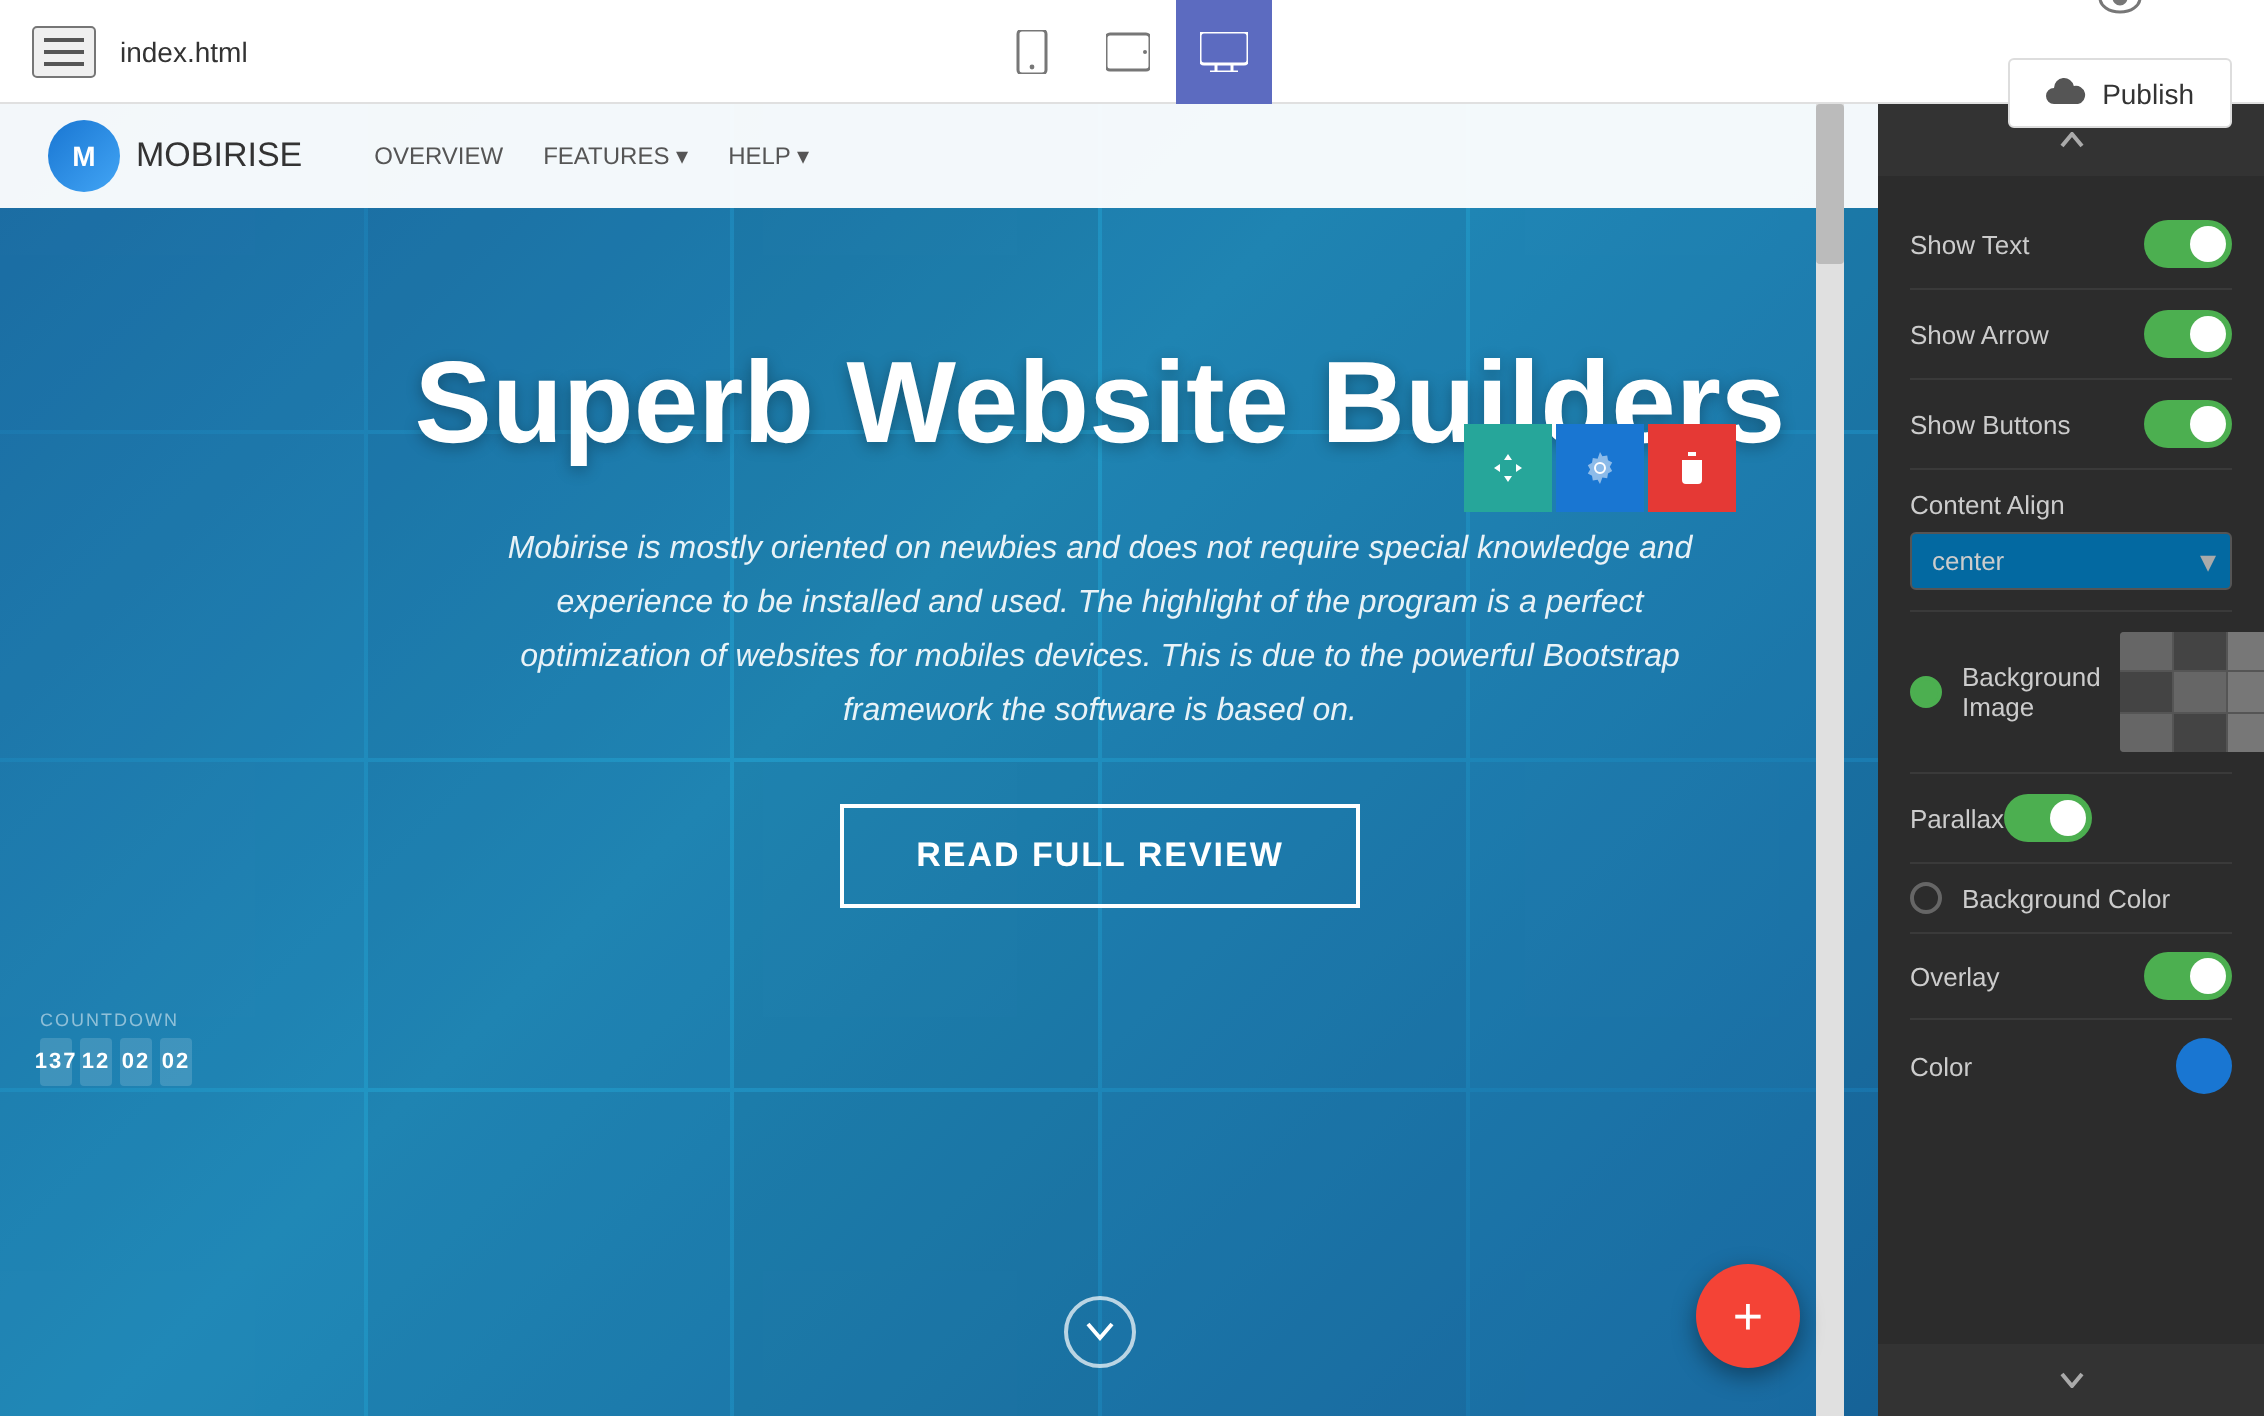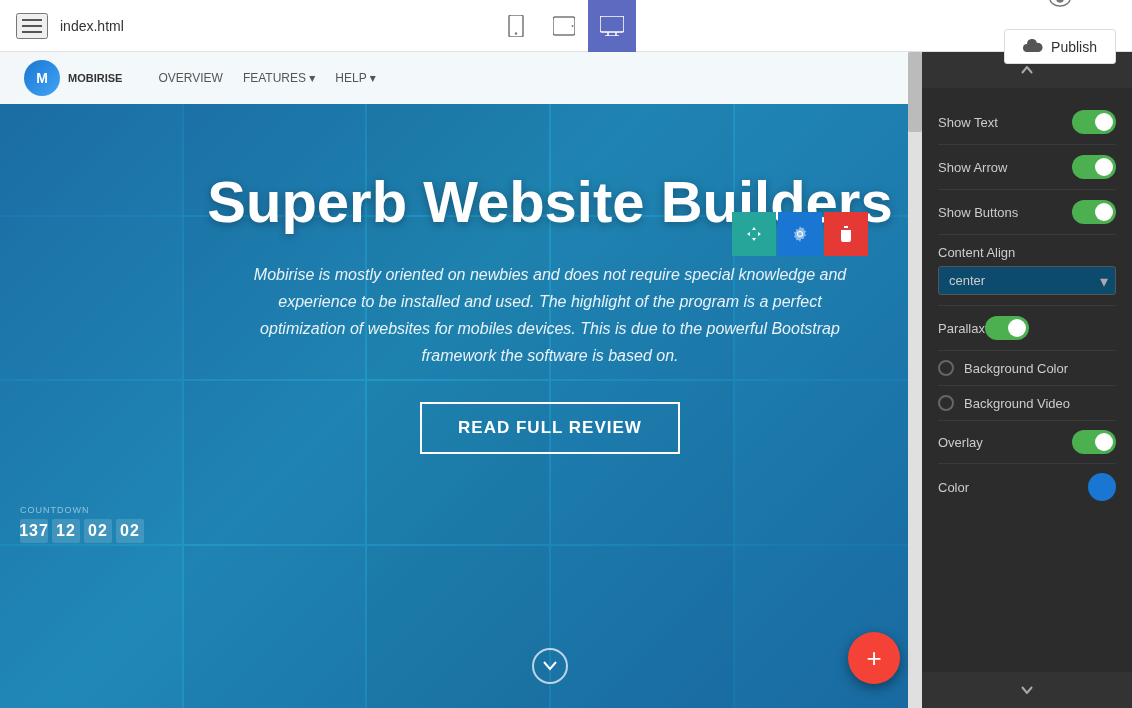--- a/index.html
+++ b/index.html
@@ -89,21 +89,21 @@
     .preview-nav-logo {
       display: flex; align-items: center; gap: 8px;
     }
     .preview-nav-logo-icon {
       width: 36px; height: 36px;
       background: linear-gradient(135deg, #1976d2, #42a5f5);
       border-radius: 50%;
       display: flex; align-items: center; justify-content: center;
       color: #fff; font-size: 14px; font-weight: bold;
     }
-    .preview-nav-logo-text { font-size: 11px; font-weight: 700; color: #333; }
+    .preview-nav-logo-text { font-size: 17px; font-weight: 400; color: #333; }
     .preview-nav-links { display: flex; gap: 20px; margin-left: 20px; }
     .preview-nav-link { font-size: 12px; color: #555; text-transform: uppercase; }
     .preview-nav-btn {
       margin-left: auto;
       background: transparent; border: 2px solid #1976d2;
       color: #1976d2; padding: 6px 14px; font-size: 11px;
       text-transform: uppercase; font-weight: 600;
     }
 
     
@@ -175,21 +175,21 @@
       font-size: 16px;
     }
     .preview-action-btn.teal { background: #26a69a; color: #fff; }
     .preview-action-btn.blue { background: #1976d2; color: #fff; }
     .preview-action-btn.red { background: #e53935; color: #fff; }
 
     
     .right-panel {
       position: absolute;
       right: 0; top: 0;
-      width: 210px;
+      width: 193px;
       height: 656px;
       background: #2c2c2c;
       display: flex;
       flex-direction: column;
       z-index: 30;
     }
 
     
     .panel-scroll-btn {
       width: 100%;
@@ -241,21 +241,21 @@
     }
 
     
     .align-row {
       padding: 10px 0;
       border-bottom: 1px solid #3a3a3a;
     }
     .align-label { font-size: 13px; color: #ccc; margin-bottom: 6px; }
     .align-select {
       width: 100%;
-      background: #0c4a6e;
+      background: #0369a1;
       border: 1px solid #555;
       color: #ccc;
       padding: 6px 10px;
       font-size: 13px;
       border-radius: 3px;
       appearance: none;
       cursor: pointer;
     }
     .select-wrapper { position: relative; }
     .select-wrapper::after {
@@ -394,23 +394,23 @@
       letter-spacing: 1px;
     }
     .countdown-boxes {
       display: flex;
       gap: 4px;
       margin-top: 4px;
     }
     .countdown-box {
       background: rgba(255,255,255,0.15);
       color: #fff;
-      font-size: 16px;
+      font-size: 11px;
       font-weight: bold;
-      width: 28px; height: 24px;
+      width: 16px; height: 24px;
       display: flex; align-items: center; justify-content: center;
       border-radius: 2px;
     }
   </style>
 </head>
 <body>
 
 <div class="topbar">
   <div class="topbar-left">
     <button class="hamburger-icon">
@@ -583,35 +583,48 @@
         <div class="align-label">Content Align</div>
         <div class="select-wrapper">
           <select class="align-select">
             <option>center</option>
             <option>left</option>
             <option>right</option>
           </select>
         </div>
       </div>
 
+      <div class="bg-image-row">
+        <div class="radio-dot"></div>
+        <span class="bg-image-label">Background Image</span>
+        <div class="bg-thumbnail">
+          <div class="bg-thumb-grid">
+            <div class="bg-thumb-cell"></div>
+              <div class="bg-thumb-cell"></div>
+              <div class="bg-thumb-cell"></div>
+            <div class="bg-thumb-cell"></div>
+              <div class="bg-thumb-cell"></div>
+              <div class="bg-thumb-cell"></div>
+            <div class="bg-thumb-cell"></div>
+              <div class="bg-thumb-cell"></div>
+              <div class="bg-thumb-cell"></div>
+          </div>
+        </div>
+      </div>
 
       <div class="parallax-row">
         <span class="parallax-label">Parallax</span>
         <div class="toggle-switch"></div>
       </div>
 
       <div class="radio-row">
         <div class="radio-empty"></div>
         <span class="radio-row-label">Background Color</span>
       </div>
 
-      <div class="radio-row">
-        <div class="radio-empty"></div>
-        <span class="radio-row-label">Background Video</span>
-      </div>
 
       <div class="overlay-row">
         <span class="overlay-label">Overlay</span>
         <div class="toggle-switch"></div>
       </div>
 
       <div class="color-row">
         <span class="color-label">Color</span>
         <div class="color-swatch" style="background:#1976d2;"></div>
       </div>

